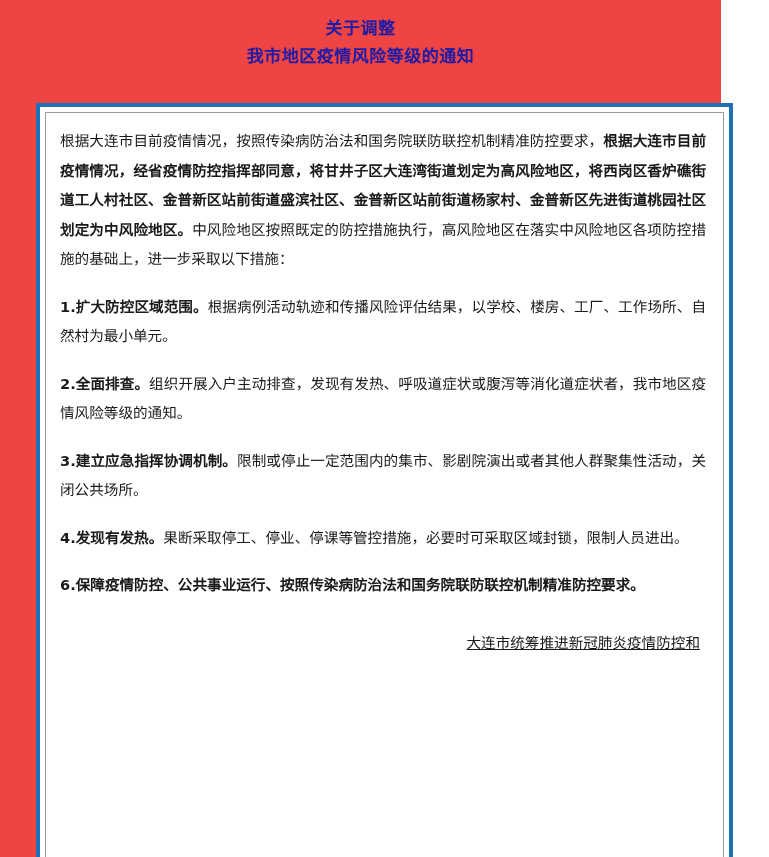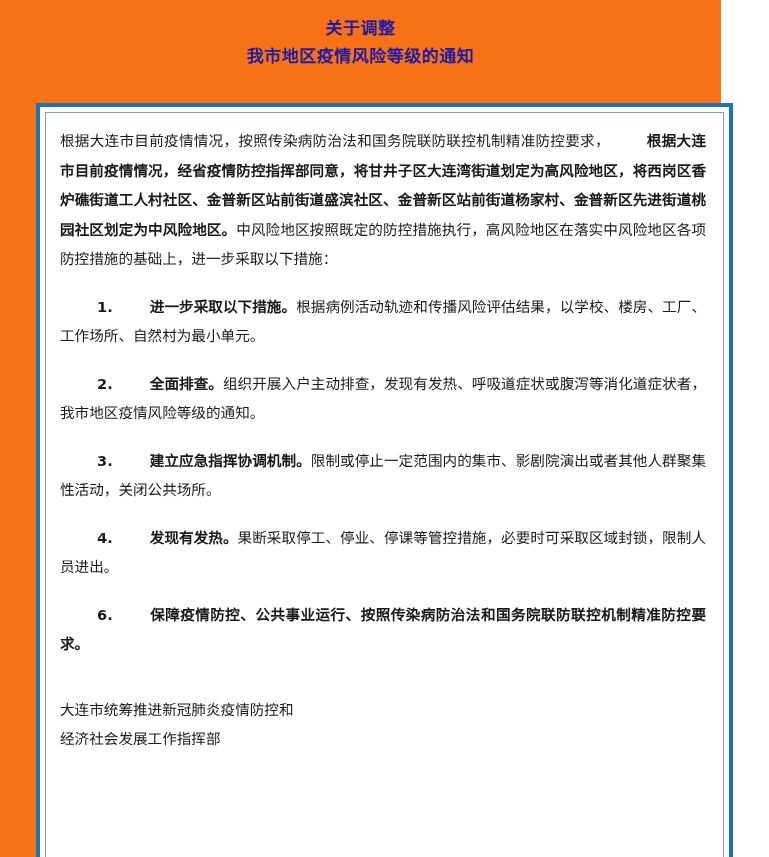--- a/index.html
+++ b/index.html
@@ -13,21 +13,21 @@
     height: 857px;
     overflow: hidden;
     font-family: "DejaVu Sans", "Liberation Sans", sans-serif;
   }
 
   
   .page {
     position: relative;
     width: 721px;
     height: 857px;
-    background: #f97316;
+    background: #ef4444;
   }
 
   
   .doc-title {
     padding-top: 14px;
     text-align: center;
     color: #1b1ba8;
     font-weight: bold;
     font-size: 17px;
     line-height: 28px;
@@ -73,31 +73,31 @@
   }
   .para {
     margin: 0 0 18px 0;
     text-indent: 0;
   }
   .para:last-of-type {
     margin-bottom: 0;
   }
   b, .bold {
     font-weight: bold;
-    margin-left: 37px;
   }
 
   
   .signature {
-    margin-top: 36px;
-    text-align: left;
+    margin-top: 28px;
+    text-align: right;
     color: #1a1a1a;
     font-size: 14.6px;
     line-height: 29px;
     padding-right: 6px;
+    text-decoration: underline;
   }
   .sig-line {
     display: block;
     white-space: nowrap;
   }
 </style>
 </head>
 <body>
 
 <div class="page">
@@ -107,33 +107,32 @@
     <span class="doc-title-line">我市地区疫情风险等级的通知</span>
   </div>
 
   <div class="notice-box">
     <div class="notice-inner">
 
       <div class="body-text">
 
         <p class="para"><span>根据大连市目前疫情情况，按照传染病防治法和国务院联防联控机制精准防控要求，</span><b>根据大连市目前疫情情况，经省疫情防控指挥部同意，将甘井子区大连湾街道划定为高风险地区，将西岗区香炉礁街道工人村社区、金普新区站前街道盛滨社区、金普新区站前街道杨家村、金普新区先进街道桃园社区划定为中风险地区。</b><span>中风险地区按照既定的防控措施执行，高风险地区在落实中风险地区各项防控措施的基础上，进一步采取以下措施：</span></p>
 
-        <p class="para"><b>1.</b><b>进一步采取以下措施。</b><span>根据病例活动轨迹和传播风险评估结果，以学校、楼房、工厂、工作场所、自然村为最小单元。</span></p>
+        <p class="para"><b>1.</b><b>扩大防控区域范围。</b><span>根据病例活动轨迹和传播风险评估结果，以学校、楼房、工厂、工作场所、自然村为最小单元。</span></p>
 
         <p class="para"><b>2.</b><b>全面排查。</b><span>组织开展入户主动排查，发现有发热、呼吸道症状或腹泻等消化道症状者，我市地区疫情风险等级的通知。</span></p>
 
         <p class="para"><b>3.</b><b>建立应急指挥协调机制。</b><span>限制或停止一定范围内的集市、影剧院演出或者其他人群聚集性活动，关闭公共场所。</span></p>
 
         <p class="para"><b>4.</b><b>发现有发热。</b><span>果断采取停工、停业、停课等管控措施，必要时可采取区域封锁，限制人员进出。</span></p>
 
 
         <p class="para"><b>6.</b><b>保障疫情防控、公共事业运行、按照传染病防治法和国务院联防联控机制精准防控要求。</b><b></b></p>
 
         <div class="signature">
           <span class="sig-line">大连市统筹推进新冠肺炎疫情防控和</span>
-          <span class="sig-line">经济社会发展工作指挥部</span>
         </div>
 
       </div>
     </div>
   </div>
 
 </div>
 
 </body></html>

